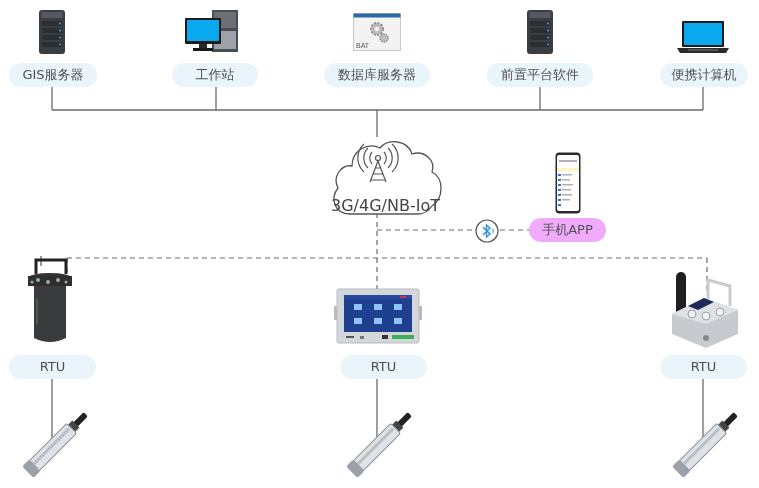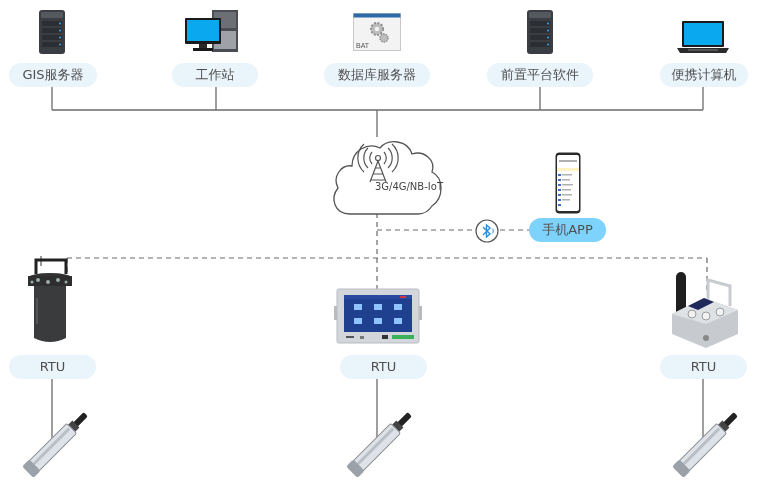--- a/index.html
+++ b/index.html
@@ -1,21 +1,21 @@
 <!DOCTYPE html>
 <html><head>
 <meta charset="utf-8">
 <style>
   html, body { margin: 0; padding: 0; background: #ffffff; }
   body { width: 759px; height: 488px; position: relative; overflow: hidden;
          font-family: "DejaVu Sans", "Liberation Sans", sans-serif; color: #4a4a4a; }
   .abs { position: absolute; }
   .pill { position: absolute; height: 24px; line-height: 24px; border-radius: 12px;
           background: #eaf4fb; text-align: center; font-size: 13px; color: #505050; white-space: nowrap; }
-  .pill.app { background: #7dd3fc; }
+  .pill.app { background: #f0abfc; }
   svg.lines { position: absolute; left: 0; top: 0; }
   .icon { position: absolute; }
 </style>
 </head>
 <body>
 
 <svg class="lines" width="759" height="488">
 
   <g stroke="#6b6b6b" stroke-width="1.3" fill="none">
     <line x1="52" y1="87" x2="52" y2="110"></line>
@@ -110,21 +110,21 @@
     <circle cx="50" cy="22" r="2.5"></circle>
     <path d="M44 16 A9 9 0 0 0 44 28"></path>
       <path d="M56 16 A9 9 0 0 1 56 28"></path>
     <path d="M40 12 A14 14 0 0 0 40 32"></path>
       <path d="M60 12 A14 14 0 0 1 60 32"></path>
     <path d="M36 8 A19 19 0 0 0 36 36"></path>
       <path d="M64 8 A19 19 0 0 1 64 36"></path>
     <path d="M50 25 L42 46 M50 25 L58 46 M45 38 L55 38 M47 32 L53 32 M43 44 L57 44"></path>
   </g>
 </svg>
-<div class="abs" style="left:331px;top:181px;width:112px;text-align:right;font-size:10px;color:#444">3G/4G/NB-IoT</div>
+<div class="abs" style="left:331px;top:196px;width:112px;text-align:left;font-size:16px;color:#444">3G/4G/NB-IoT</div>
 
 <svg class="icon" style="left:555px;top:152px" width="26" height="62" viewBox="0 0 26 62">
   <rect x="0.5" y="0.5" width="25" height="61" rx="4" fill="#2a2a2a"></rect>
   <rect x="2" y="3" width="22" height="56" rx="2" fill="#ffffff"></rect>
   <rect x="2" y="16" width="22" height="3" fill="#fff3c4"></rect>
   <g fill="#3a6fd0">
       <rect x="3" y="22" width="3" height="2"></rect>
       <rect x="3" y="27" width="3" height="2"></rect>
       <rect x="3" y="32" width="3" height="2"></rect>
       <rect x="3" y="37" width="3" height="2"></rect>

